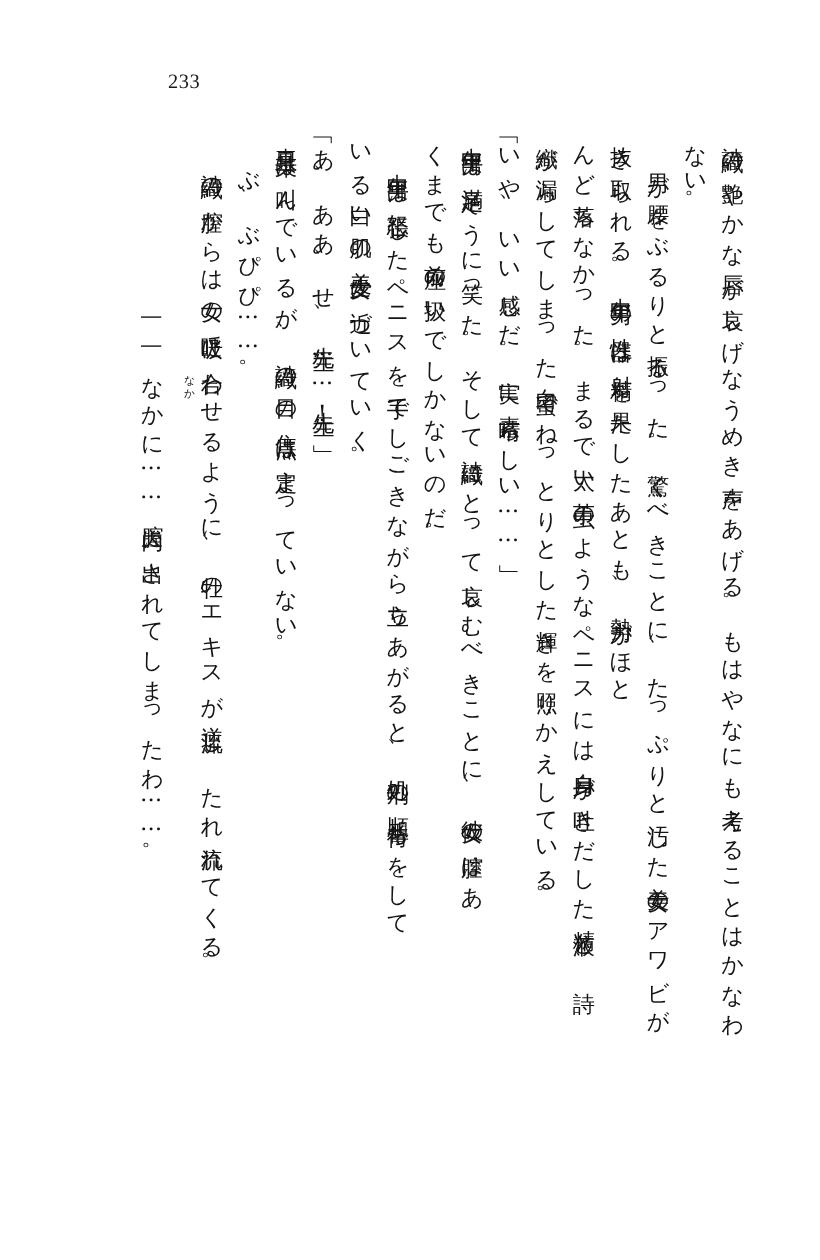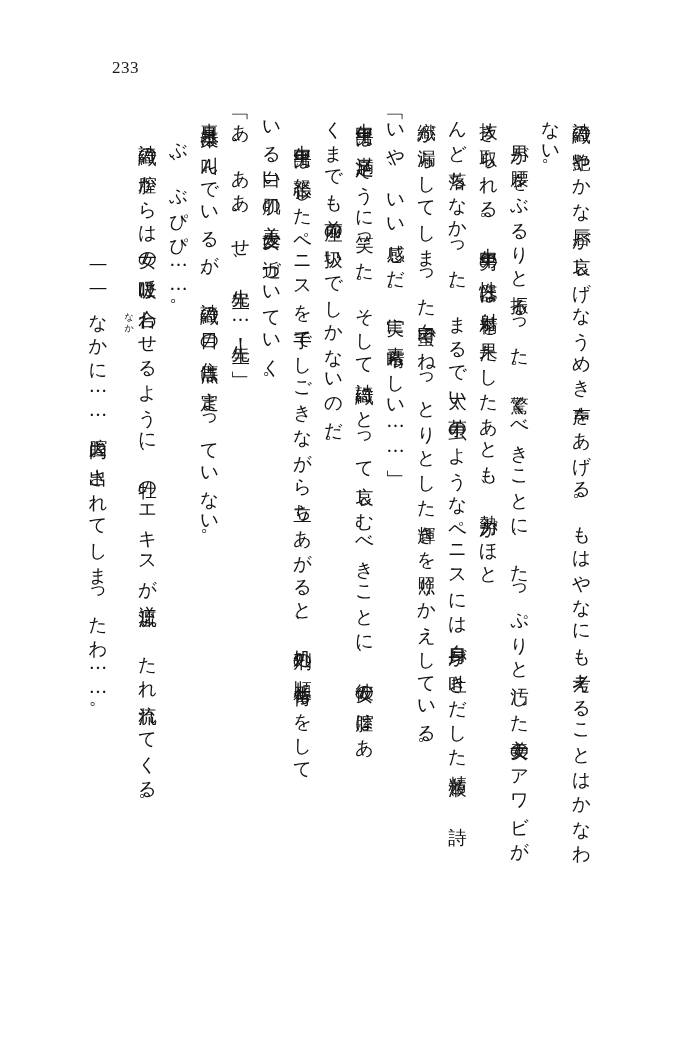--- a/index.html
+++ b/index.html
@@ -10,20 +10,21 @@
   body {
     font-family: "Liberation Serif", "DejaVu Serif", serif;
     color: #1a1a1a;
   }
   #page {
     position: relative;
     width: 648px;
     height: 1050px;
     background: #ffffff;
     overflow: hidden;
+    margin-left: 28px;
   }
   #page-number {
     position: absolute;
     top: 58px;
     left: 112px;
     font-size: 17px;
     letter-spacing: 0.5px;
     color: #1a1a1a;
     font-family: "Liberation Serif", "DejaVu Serif", serif;
   }

